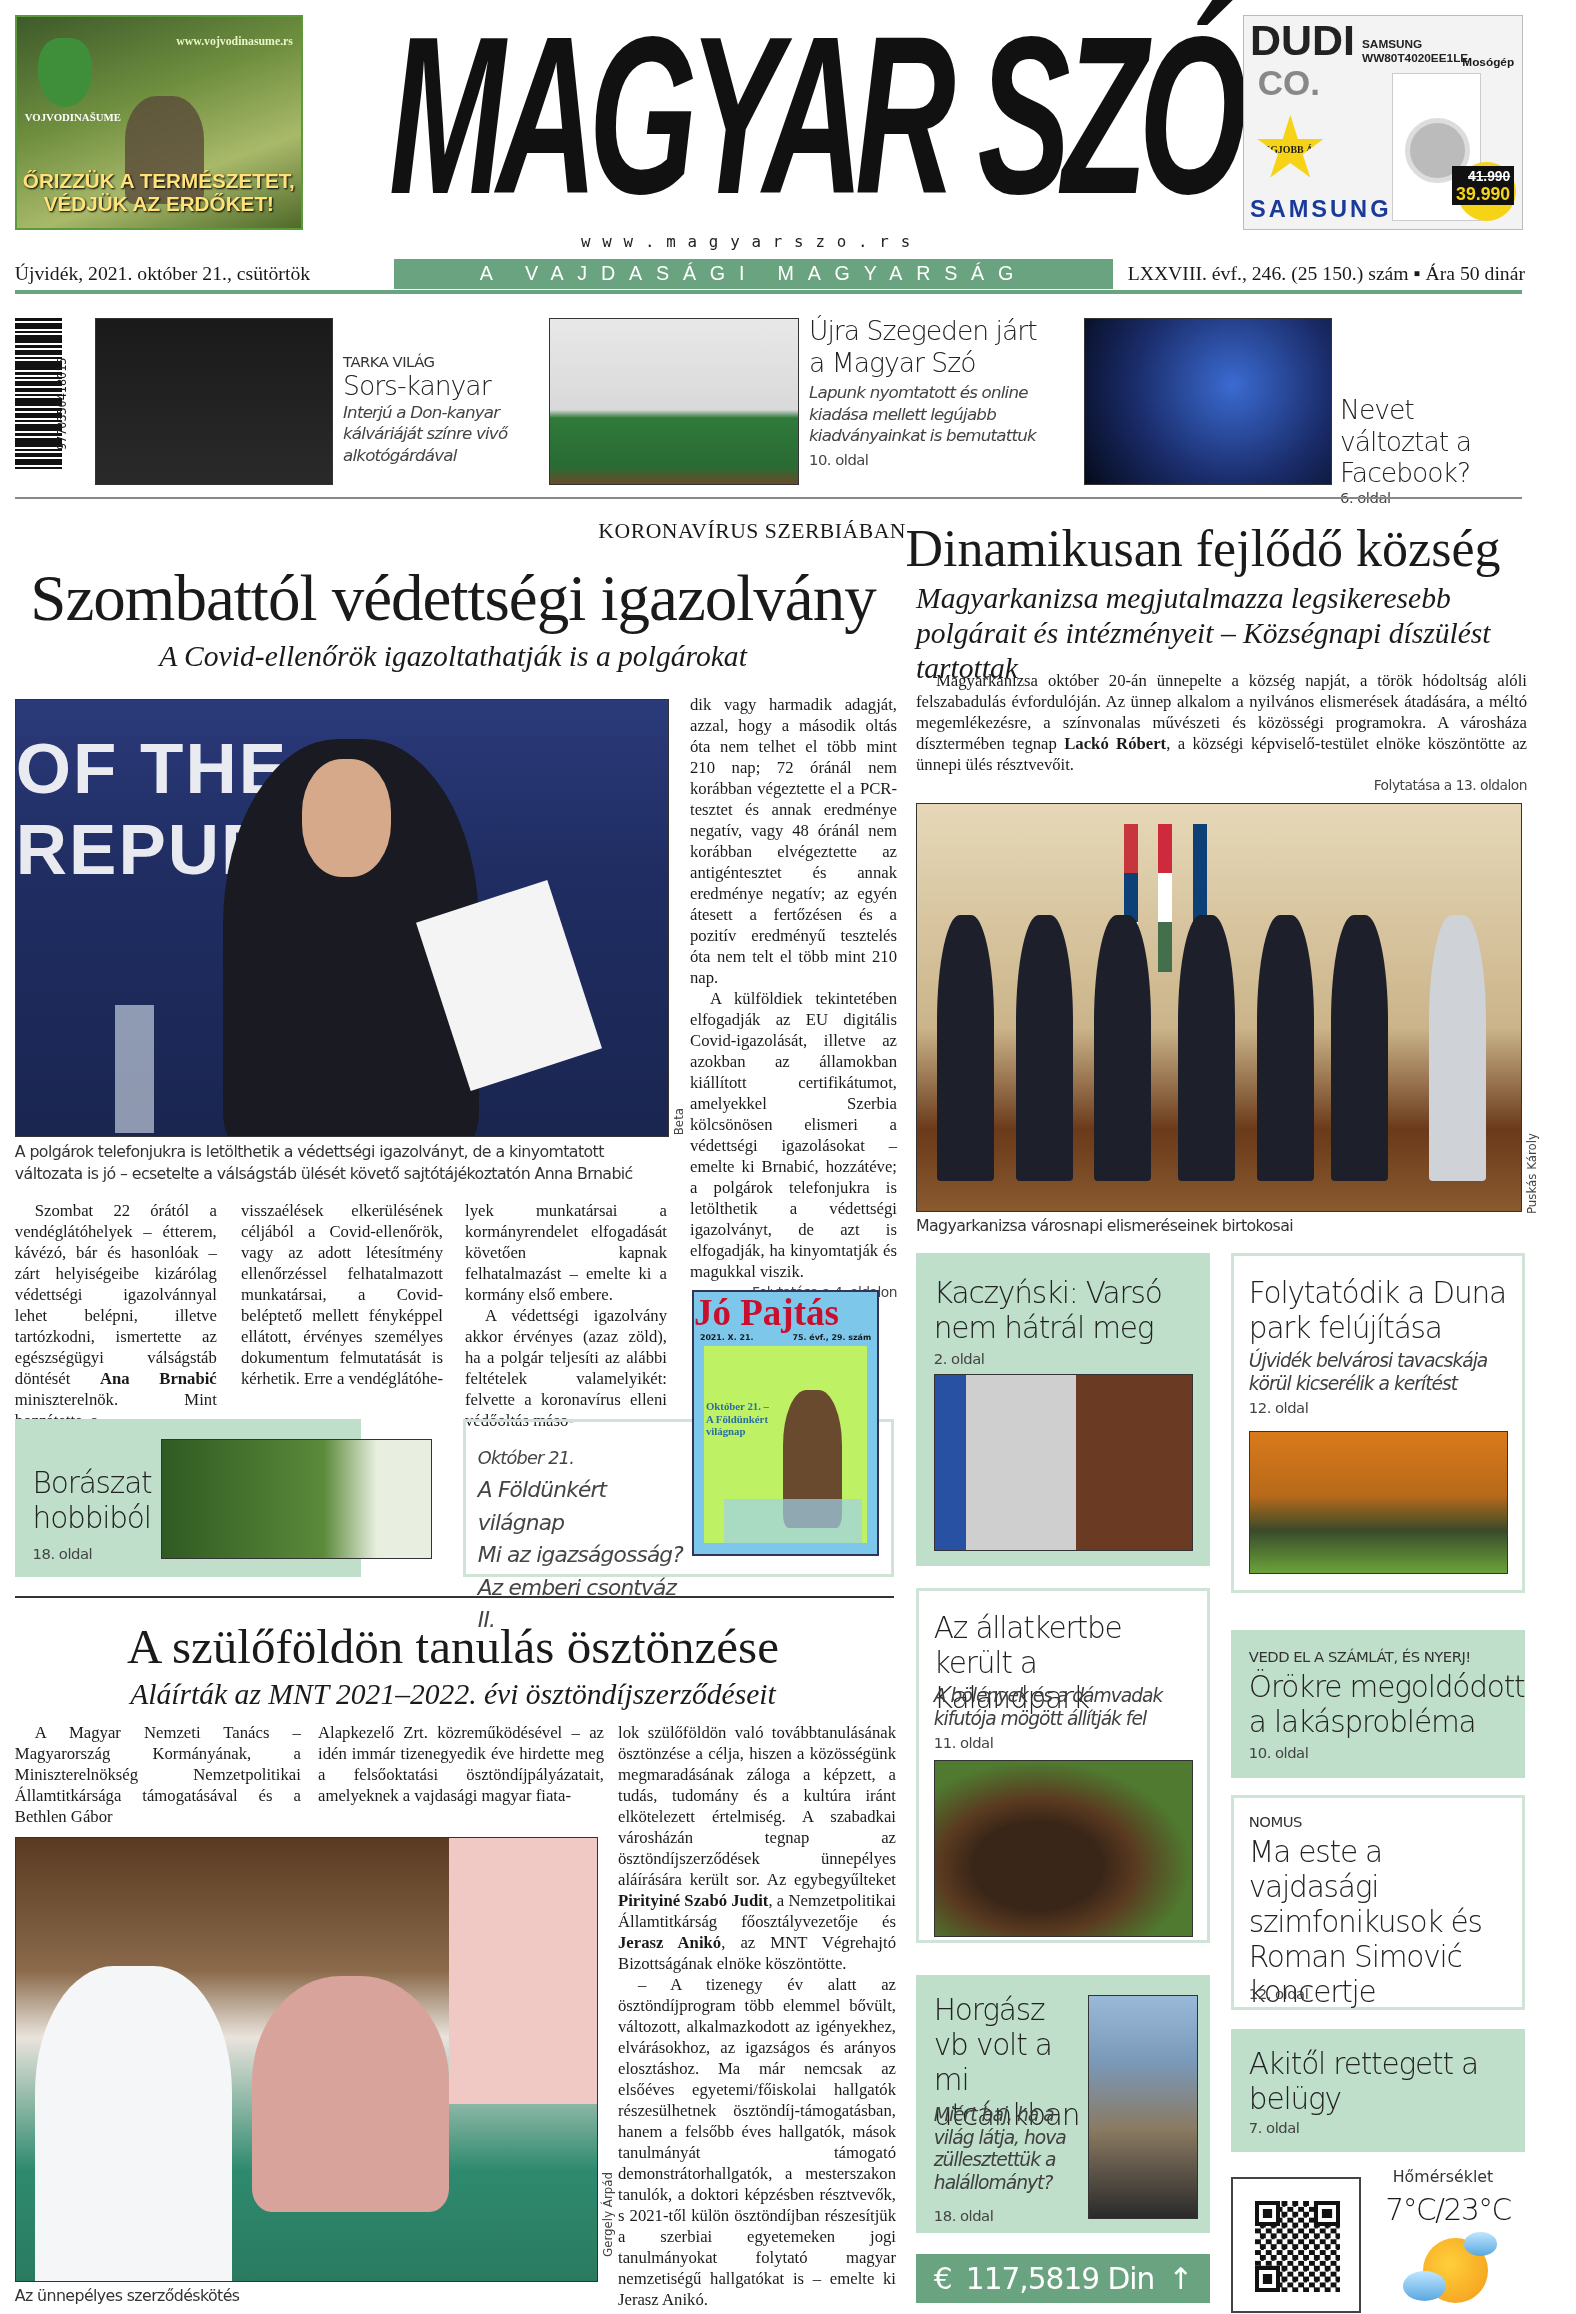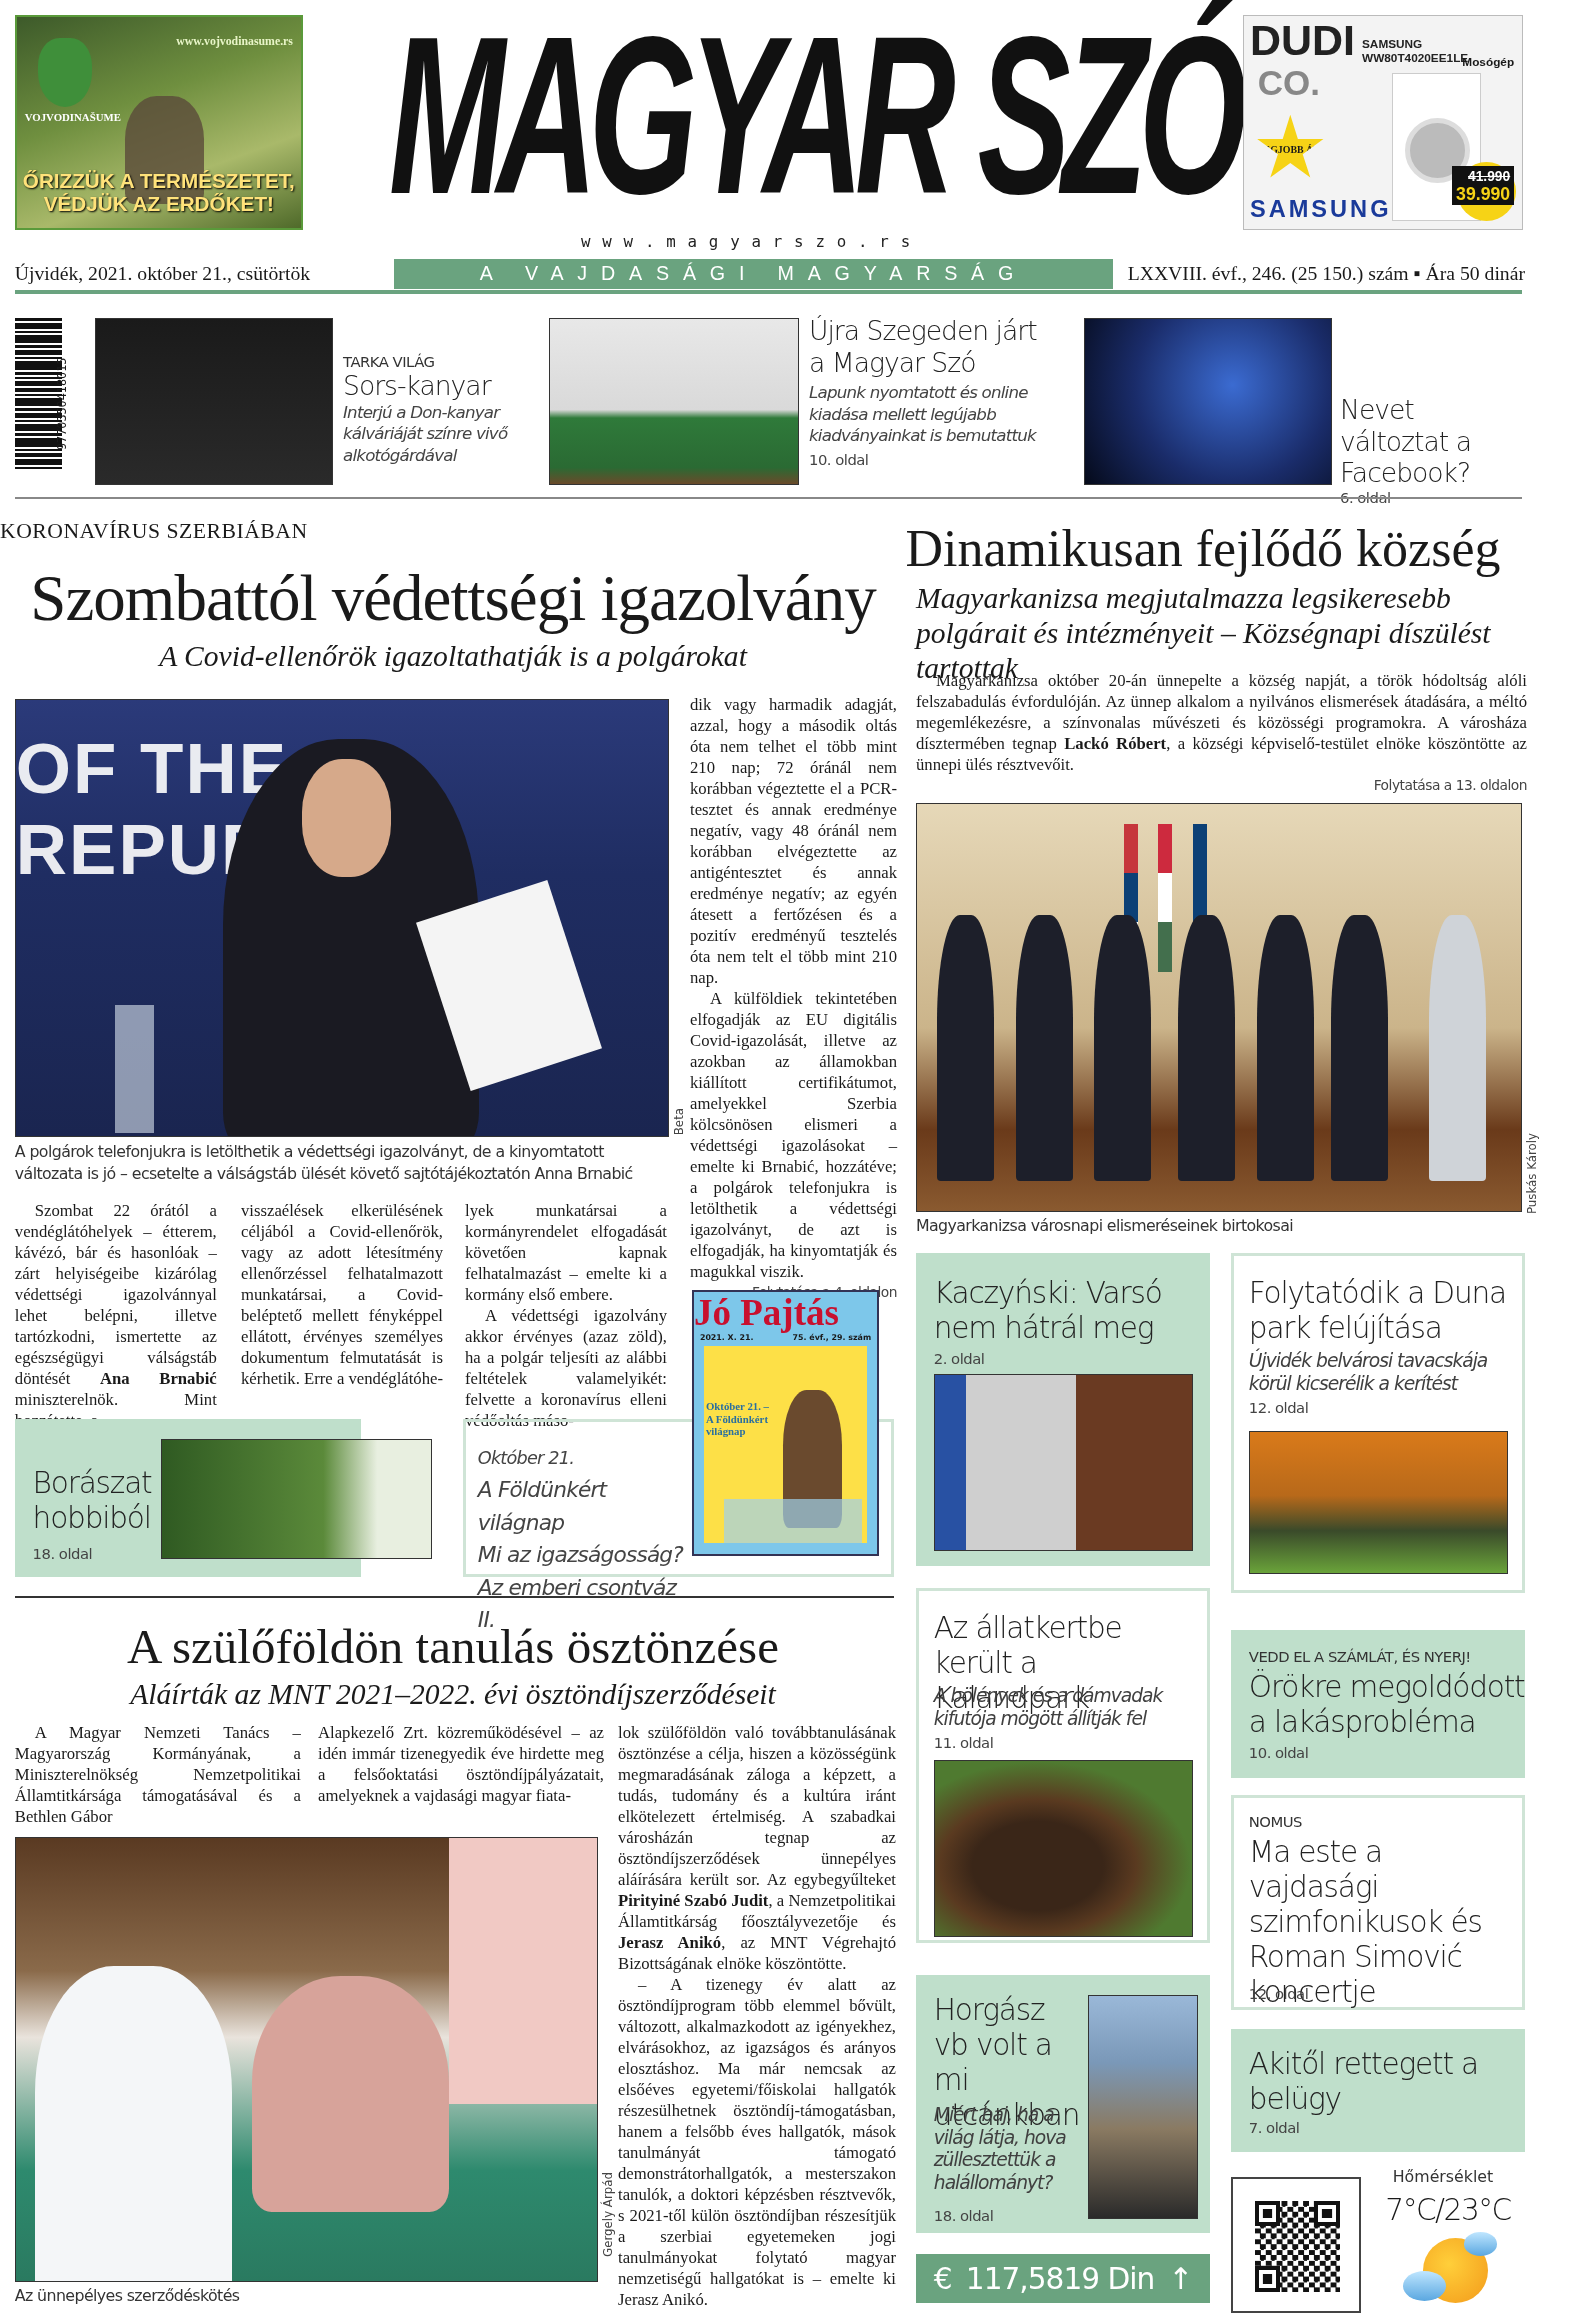--- a/index.html
+++ b/index.html
@@ -37,21 +37,21 @@
 .photo{background:#555;border:1px solid #333;overflow:hidden;position:absolute}
 .t1img{left:95px;top:318px;width:238px;height:167px;background:linear-gradient(#1a1a1a,#2a2a2a)}
 .t2img{left:549px;top:318px;width:250px;height:167px;background:linear-gradient(180deg,#e8e8e8 0,#d9d9d9 55%,#2f7a3a 60%,#2a6a33 90%,#6a4a2a)}
 .t3img{left:1084px;top:318px;width:248px;height:167px;background:radial-gradient(circle at 60% 40%,#3b6bd1,#1a2c6a 55%,#050a1a)}
 .kicker{font-family:"DejaVu Sans",sans-serif;font-size:14.8px;color:#333;letter-spacing:-0.5px}
 .teaser-title{font-family:"DejaVu Sans",sans-serif;font-weight:300;font-size:26.6px;line-height:31.5px;color:#222;letter-spacing:-1px}
 .teaser-sub{font-family:"DejaVu Sans",sans-serif;font-style:italic;font-size:16.7px;line-height:21.7px;color:#444;letter-spacing:-0.8px}
 .page-ref{font-family:"DejaVu Sans",sans-serif;font-size:14.8px;color:#444;letter-spacing:-0.5px}
 .row-rule{left:14.8px;top:497px;width:1507px;height:2px;background:#888}
 
-.lead-kicker{left:0;width:906px;top:519px;text-align:left;font-size:21.7px;letter-spacing:0.5px}
+.lead-kicker{left:0;width:906px;top:519px;text-align:right;font-size:21.7px;letter-spacing:0.5px}
 .lead-title{left:0;width:906px;top:561px;text-align:center;font-size:65px;line-height:75px;letter-spacing:-1px}
 .lead-sub{left:0;width:906px;top:640px;text-align:center;font-size:29.6px;font-style:italic}
 .lead-img{left:14.8px;top:699px;width:654px;height:438px;background:linear-gradient(180deg,#2b3a7a 0,#1f2d62 40%,#1a2550 100%)}
 .lead-img .rep{position:absolute;left:0;top:27.6px;color:#fff;font-family:"Liberation Sans",sans-serif;font-weight:bold;font-size:71px;letter-spacing:2px;opacity:.9}
 .lead-img .person{position:absolute;left:207px;top:39px;width:256px;height:414px;background:#1a1a22;border-radius:45% 45% 10% 10%}
 .lead-img .face{position:absolute;left:286px;top:59px;width:89px;height:118px;background:#d6a98a;border-radius:45%}
 .lead-img .paper{position:absolute;left:424px;top:197px;width:138px;height:177px;background:#f4f4f4;transform:rotate(-18deg)}
 .lead-img .bottle{position:absolute;left:99px;top:305px;width:39px;height:128px;background:rgba(220,230,240,.6)}
 .credit{font-family:"DejaVu Sans",sans-serif;font-size:11.8px;color:#444;writing-mode:vertical-rl;transform:rotate(180deg);position:absolute}
 .caption{font-family:"DejaVu Sans",sans-serif;font-size:15.8px;line-height:21.7px;color:#333;letter-spacing:-0.6px}
@@ -200,21 +200,21 @@
   <p>A külföldiek tekintetében elfogadják az EU digitális Covid-igazolását, illetve az azokban az államokban kiállított certifikátumot, amelyekkel Szerbia kölcsönösen elismeri a védettségi igazolásokat – emelte ki Brnabić, hozzátéve; a polgárok telefonjukra is letölthetik a védettségi igazolványt, de azt is elfogadják, ha kinyomtatják és magukkal viszik.</p>
   <div class="cont">Folytatása a 4. oldalon</div>
 </div>
 
 <div class="abs" style="left:692px;top:1290px;width:187px;height:266px;background:#7dc7ea;border:2px solid #335;z-index:3">
   <div style="text-align:left;color:#c8102e;font-weight:bold;font-size:37px;line-height:41px">Jó Pajtás</div>
   <div style="display:flex;justify-content:space-between;padding:0 5.9px;font-size:7.9px;font-family:'DejaVu Sans',sans-serif;font-weight:bold">
       <span>2021. X. 21.</span>
       <span>75. évf., 29. szám</span>
     </div>
-  <div style="margin:3.9px 9.9px;height:197px;background:#fde047;position:relative">
+  <div style="margin:3.9px 9.9px;height:197px;background:#bef264;position:relative">
     <div style="position:absolute;left:2px;top:54px;width:69px;color:#2a6fa0;font-weight:bold;font-size:10.8px;line-height:12.8px">Október 21. – A Földünkért világnap</div>
     <div style="position:absolute;left:79px;top:44px;width:59px;height:138px;background:#6a4a2e;border-radius:40% 40% 10% 10%"></div>
     <div style="position:absolute;left:19.7px;bottom:0;width:138px;height:44px;background:#9fd0ea;opacity:.7"></div>
   </div>
 </div>
 
 <div class="box green" style="left:14.8px;top:1419px;width:346px;height:158px">
   <div class="box-title" style="position:absolute;left:14.8px;top:44px;width:128px">Borászat hobbiból</div>
   <div class="page-ref" style="position:absolute;left:14.8px;top:123px">18. oldal</div>
   <div class="photo" style="left:143px;top:16.7px;width:271px;height:120px;background:linear-gradient(90deg,#2f5a22,#5b8a3a 60%,#e8efe0 80%)"></div>

